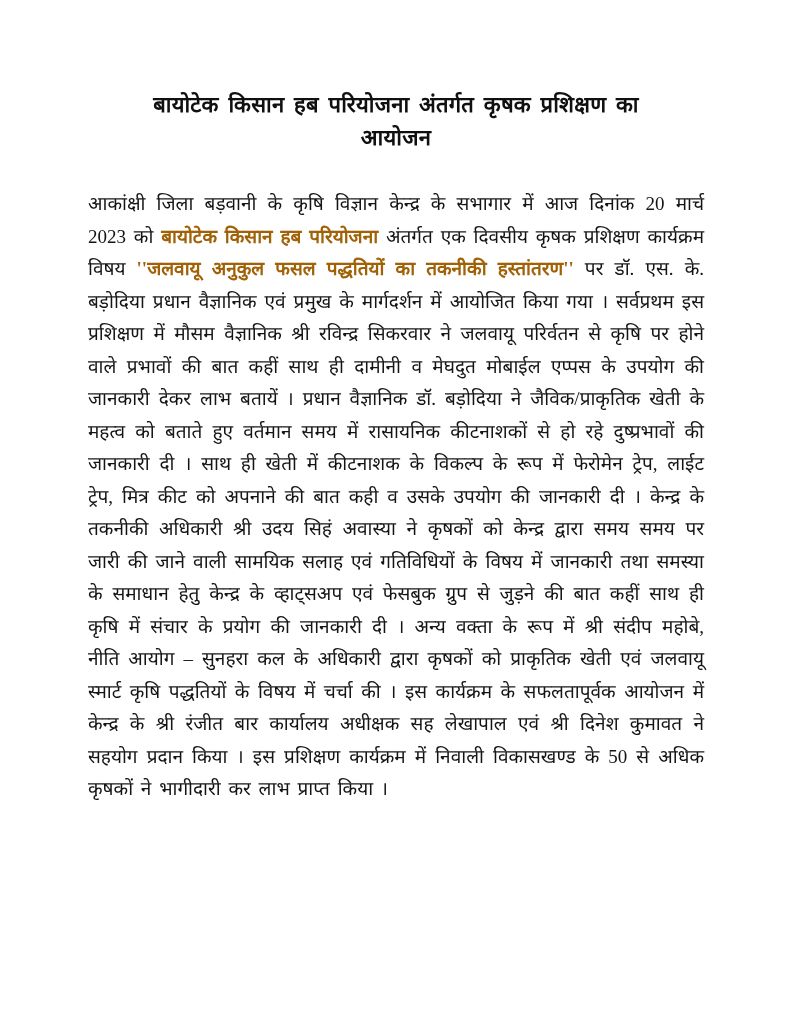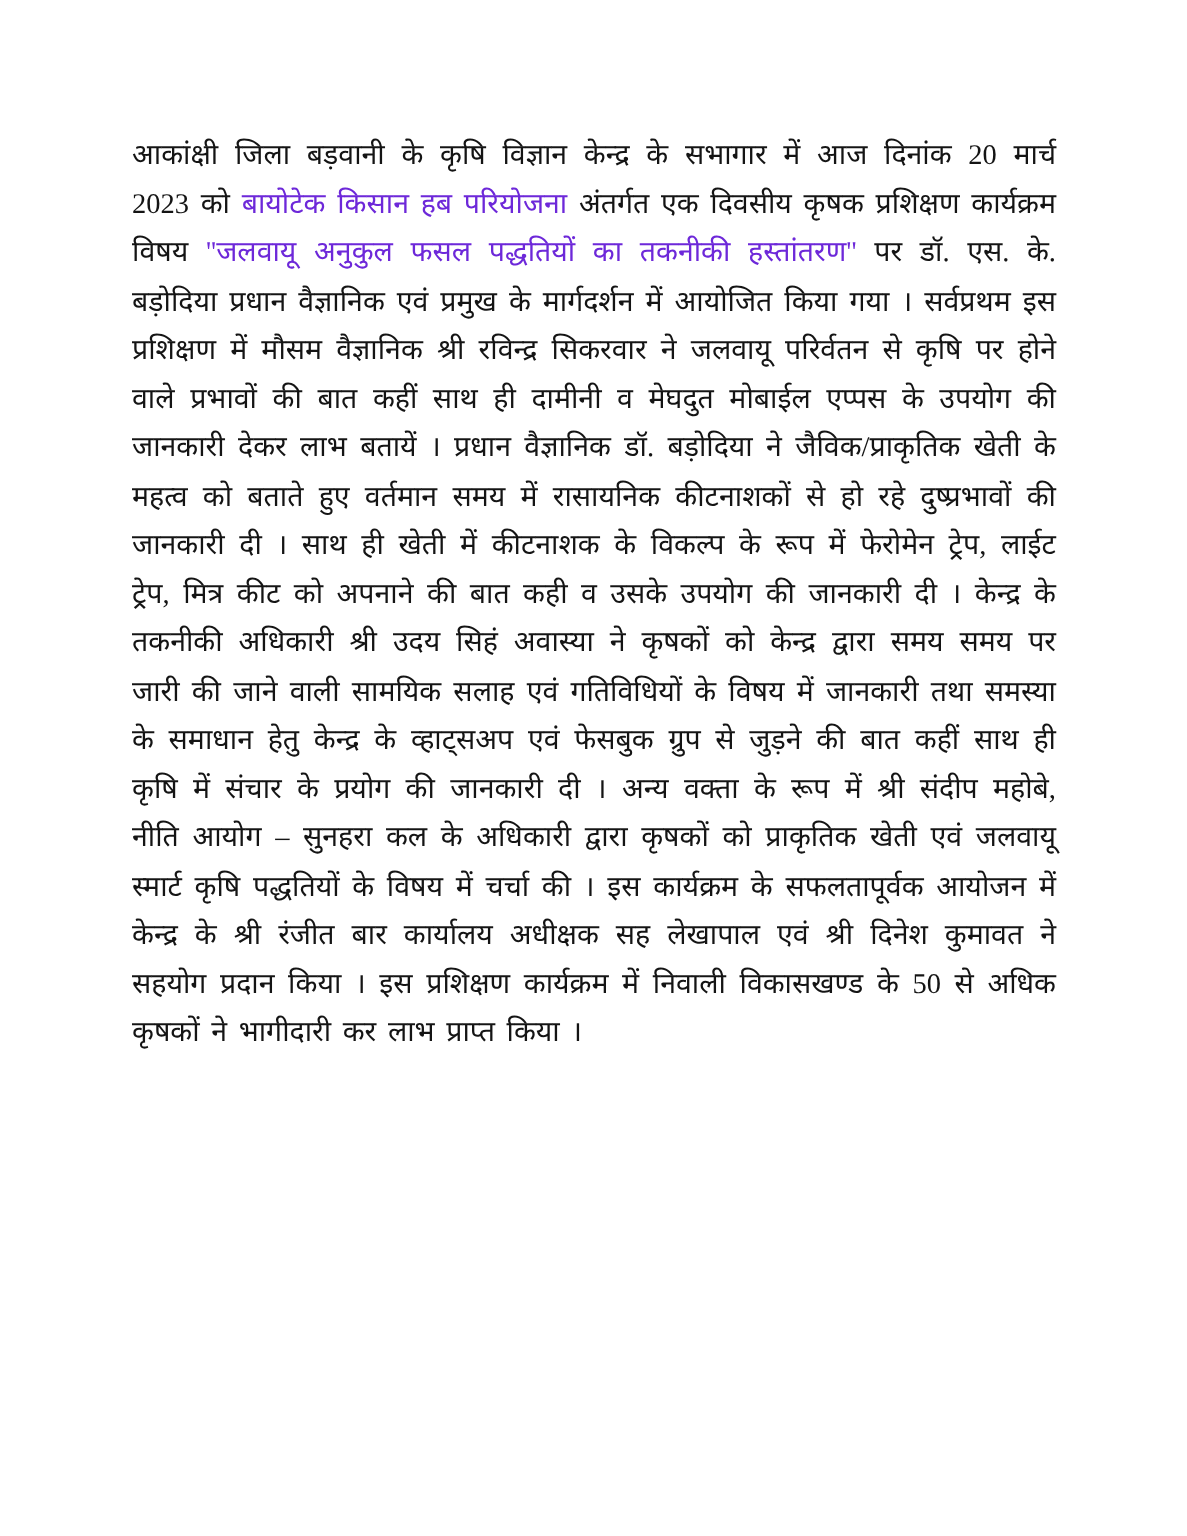--- a/index.html
+++ b/index.html
@@ -36,26 +36,30 @@
   }
   .doc-body {
     margin: 0;
     text-align: justify;
     font-size: 19px;
     line-height: 32.5px;
     word-spacing: 3px;
     color: #141414;
   }
   .doc-body .bold {
-    font-weight: normal;
-    color: #6d28d9;
+    font-weight: bold;
+    color: #a16207;
   }
 </style>
 </head>
 <body>
 
 <div class="page">
   <div class="content">
+    <h1 class="doc-title">
+      <span>बायोटेक किसान हब परियोजना अंतर्गत कृषक प्रशिक्षण का</span><br>
+      <span>आयोजन</span>
+    </h1>
     <p class="doc-body">
       <span>आकांक्षी जिला बड़वानी के कृषि विज्ञान केन्द्र के सभागार में आज दिनांक 20 मार्च 2023 को </span><span class="bold">बायोटेक किसान हब परियोजना</span><span> अंतर्गत एक दिवसीय कृषक प्रशिक्षण कार्यक्रम विषय </span><span class="bold">''जलवायू अनुकुल फसल पद्धतियों का तकनीकी हस्तांतरण''</span><span> पर डॉ. एस. के. बड़ोदिया प्रधान वैज्ञानिक एवं प्रमुख के मार्गदर्शन में आयोजित किया गया । सर्वप्रथम इस प्रशिक्षण में मौसम वैज्ञानिक श्री रविन्द्र सिकरवार ने जलवायू परिर्वतन से कृषि पर होने वाले प्रभावों की बात कहीं साथ ही दामीनी व मेघदुत मोबाईल एप्पस के उपयोग की जानकारी देकर लाभ बतायें । प्रधान वैज्ञानिक डॉ. बड़ोदिया ने जैविक/प्राकृतिक खेती के महत्व को बताते हुए वर्तमान समय में रासायनिक कीटनाशकों से हो रहे दुष्प्रभावों की जानकारी दी । साथ ही खेती में कीटनाशक के विकल्प के रूप में फेरोमेन ट्रेप, लाईट ट्रेप, मित्र कीट को अपनाने की बात कही व उसके उपयोग की जानकारी दी । केन्द्र के तकनीकी अधिकारी श्री उदय सिहं अवास्या ने कृषकों को केन्द्र द्वारा समय समय पर जारी की जाने वाली सामयिक सलाह एवं गतिविधियों के विषय में जानकारी तथा समस्या के समाधान हेतु केन्द्र के व्हाट्सअप एवं फेसबुक ग्रुप से जुड़ने की बात कहीं साथ ही कृषि में संचार के प्रयोग की जानकारी दी । अन्य वक्ता के रूप में श्री संदीप महोबे, नीति आयोग – सुनहरा कल के अधिकारी द्वारा कृषकों को प्राकृतिक खेती एवं जलवायू स्मार्ट कृषि पद्धतियों के विषय में चर्चा की । इस कार्यक्रम के सफलतापूर्वक आयोजन में केन्द्र के श्री रंजीत बार कार्यालय अधीक्षक सह लेखापाल एवं श्री दिनेश कुमावत ने सहयोग प्रदान किया । इस प्रशिक्षण कार्यक्रम में निवाली विकासखण्ड के 50 से अधिक कृषकों ने भागीदारी कर लाभ प्राप्त किया ।</span>
     </p>
   </div>
 </div>
 
 </body></html>

